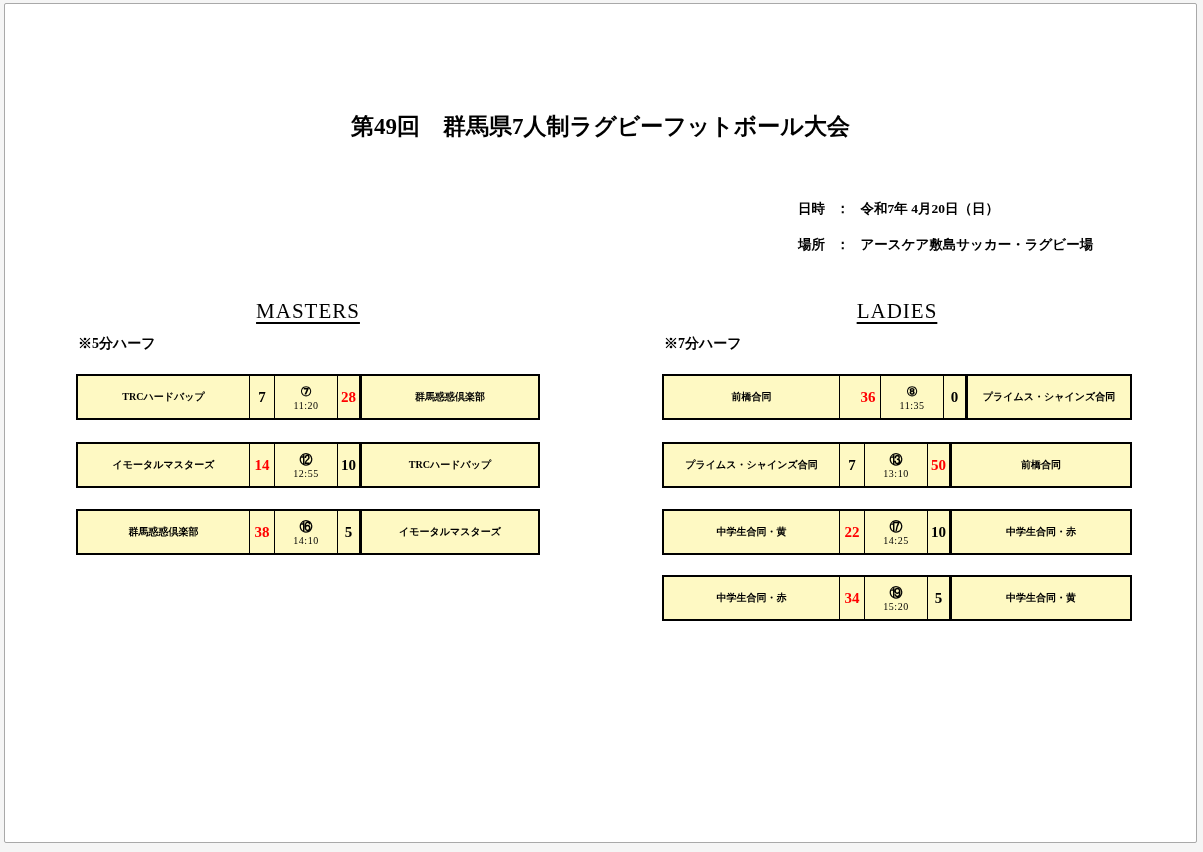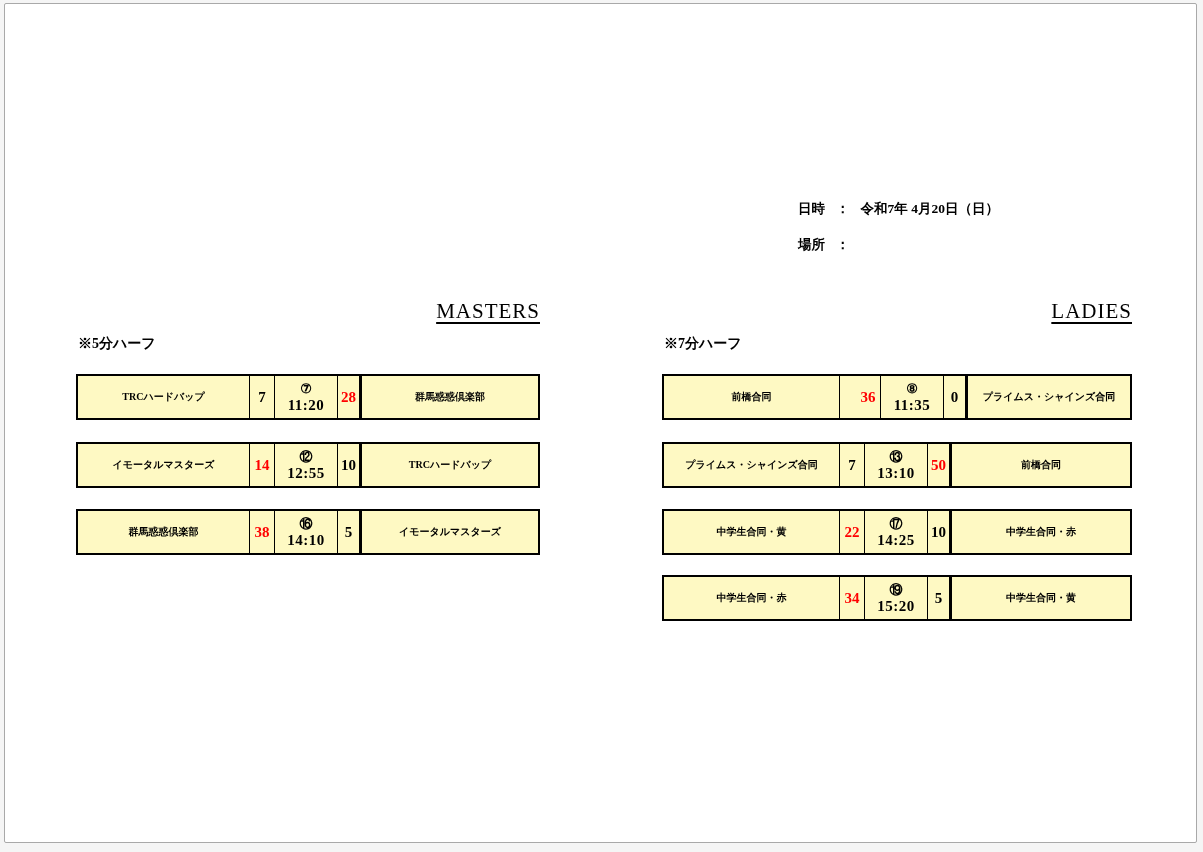--- a/index.html
+++ b/index.html
@@ -12,58 +12,60 @@
   .doc-title {
     position:absolute; top:107px; left:0; width:100%;
     text-align:center; font-size:23px; font-weight:bold; color:#000;
   }
   .info-block { position:absolute; left:793px; top:196px; }
   .info-line { display:flex; gap:11px; font-size:13.5px; font-weight:bold; color:#000; margin-bottom:18px;text-align:center; }
   .section { position:absolute; top:295px; }
   .section.masters { left:71px; width:464px; }
   .section.ladies  { left:657px; width:470px; }
   .section-title {
-    text-align:right; font-size:21px; color:#000; letter-spacing:1px;
+    text-align:center; font-size:21px; color:#000; letter-spacing:1px;
     text-decoration:underline; text-underline-offset:4px;
   }
   .section-note { position:absolute; top:36px; left:2px; font-size:14px; font-weight:bold; color:#000; }
   .match-row {
     position:absolute; left:0; display:flex; align-items:stretch;
     height:46px; width:100%; border:2px solid #000; background:#fef9c3;
   }
   .cell { display:flex; align-items:center; justify-content:center; color:#000; }
   .team { font-weight:bold; font-size:15px; white-space:nowrap; overflow:hidden; }
   .masters .team-left { width:172px; }
   .ladies  .team-left { width:176px; }
   .team-left  { border-right:1.5px solid #000; }
   .score { width:25px; font-weight:bold; font-size:15px; border-right:1.5px solid #000; }
   .score-right { width:24px; border-right:3px solid #000; }
   .center-cell { width:63px; flex-direction:column; border-right:1.5px solid #000; padding-top:1px; }
   .match-no   { font-size:13px; line-height:1.2; font-weight:bold; }
-  .match-time { font-size:15px; line-height:1.15; font-weight:bold; letter-spacing:0.5px; }
+  .match-time { font-size:10px; line-height:1.15; font-weight:normal; letter-spacing:0.5px; }
   .team-right { flex:1; }
   
   .row-0 { top:75px; } .row-1 { top:143px; } .row-2 { top:210px; } .row-3 { top:276px; }
 </style>
 </head>
 <body>
 
 <div class="viewport">
   <div class="page">
 
+    <div class="doc-title">第49回　群馬県7人制ラグビーフットボール大会</div>
 
     <div class="info-block">
       <div class="info-line">
         <span>日時</span>
         <span>：</span>
         <span>令和7年 4月20日（日）</span>
       </div>
       <div class="info-line">
         <span>場所</span>
         <span>：</span>
+        <span>アースケア敷島サッカー・ラグビー場</span>
       </div>
     </div>
 
     <div class="section masters">
       <div class="section-title">MASTERS</div>
       <div class="section-note">※5分ハーフ</div>
 
       <div class="match-row row-0">
         <div class="cell team team-left" style="font-size: 10px;">TRCハードバップ</div>
         <div class="cell score" style="color: rgb(0, 0, 0);">7</div>

